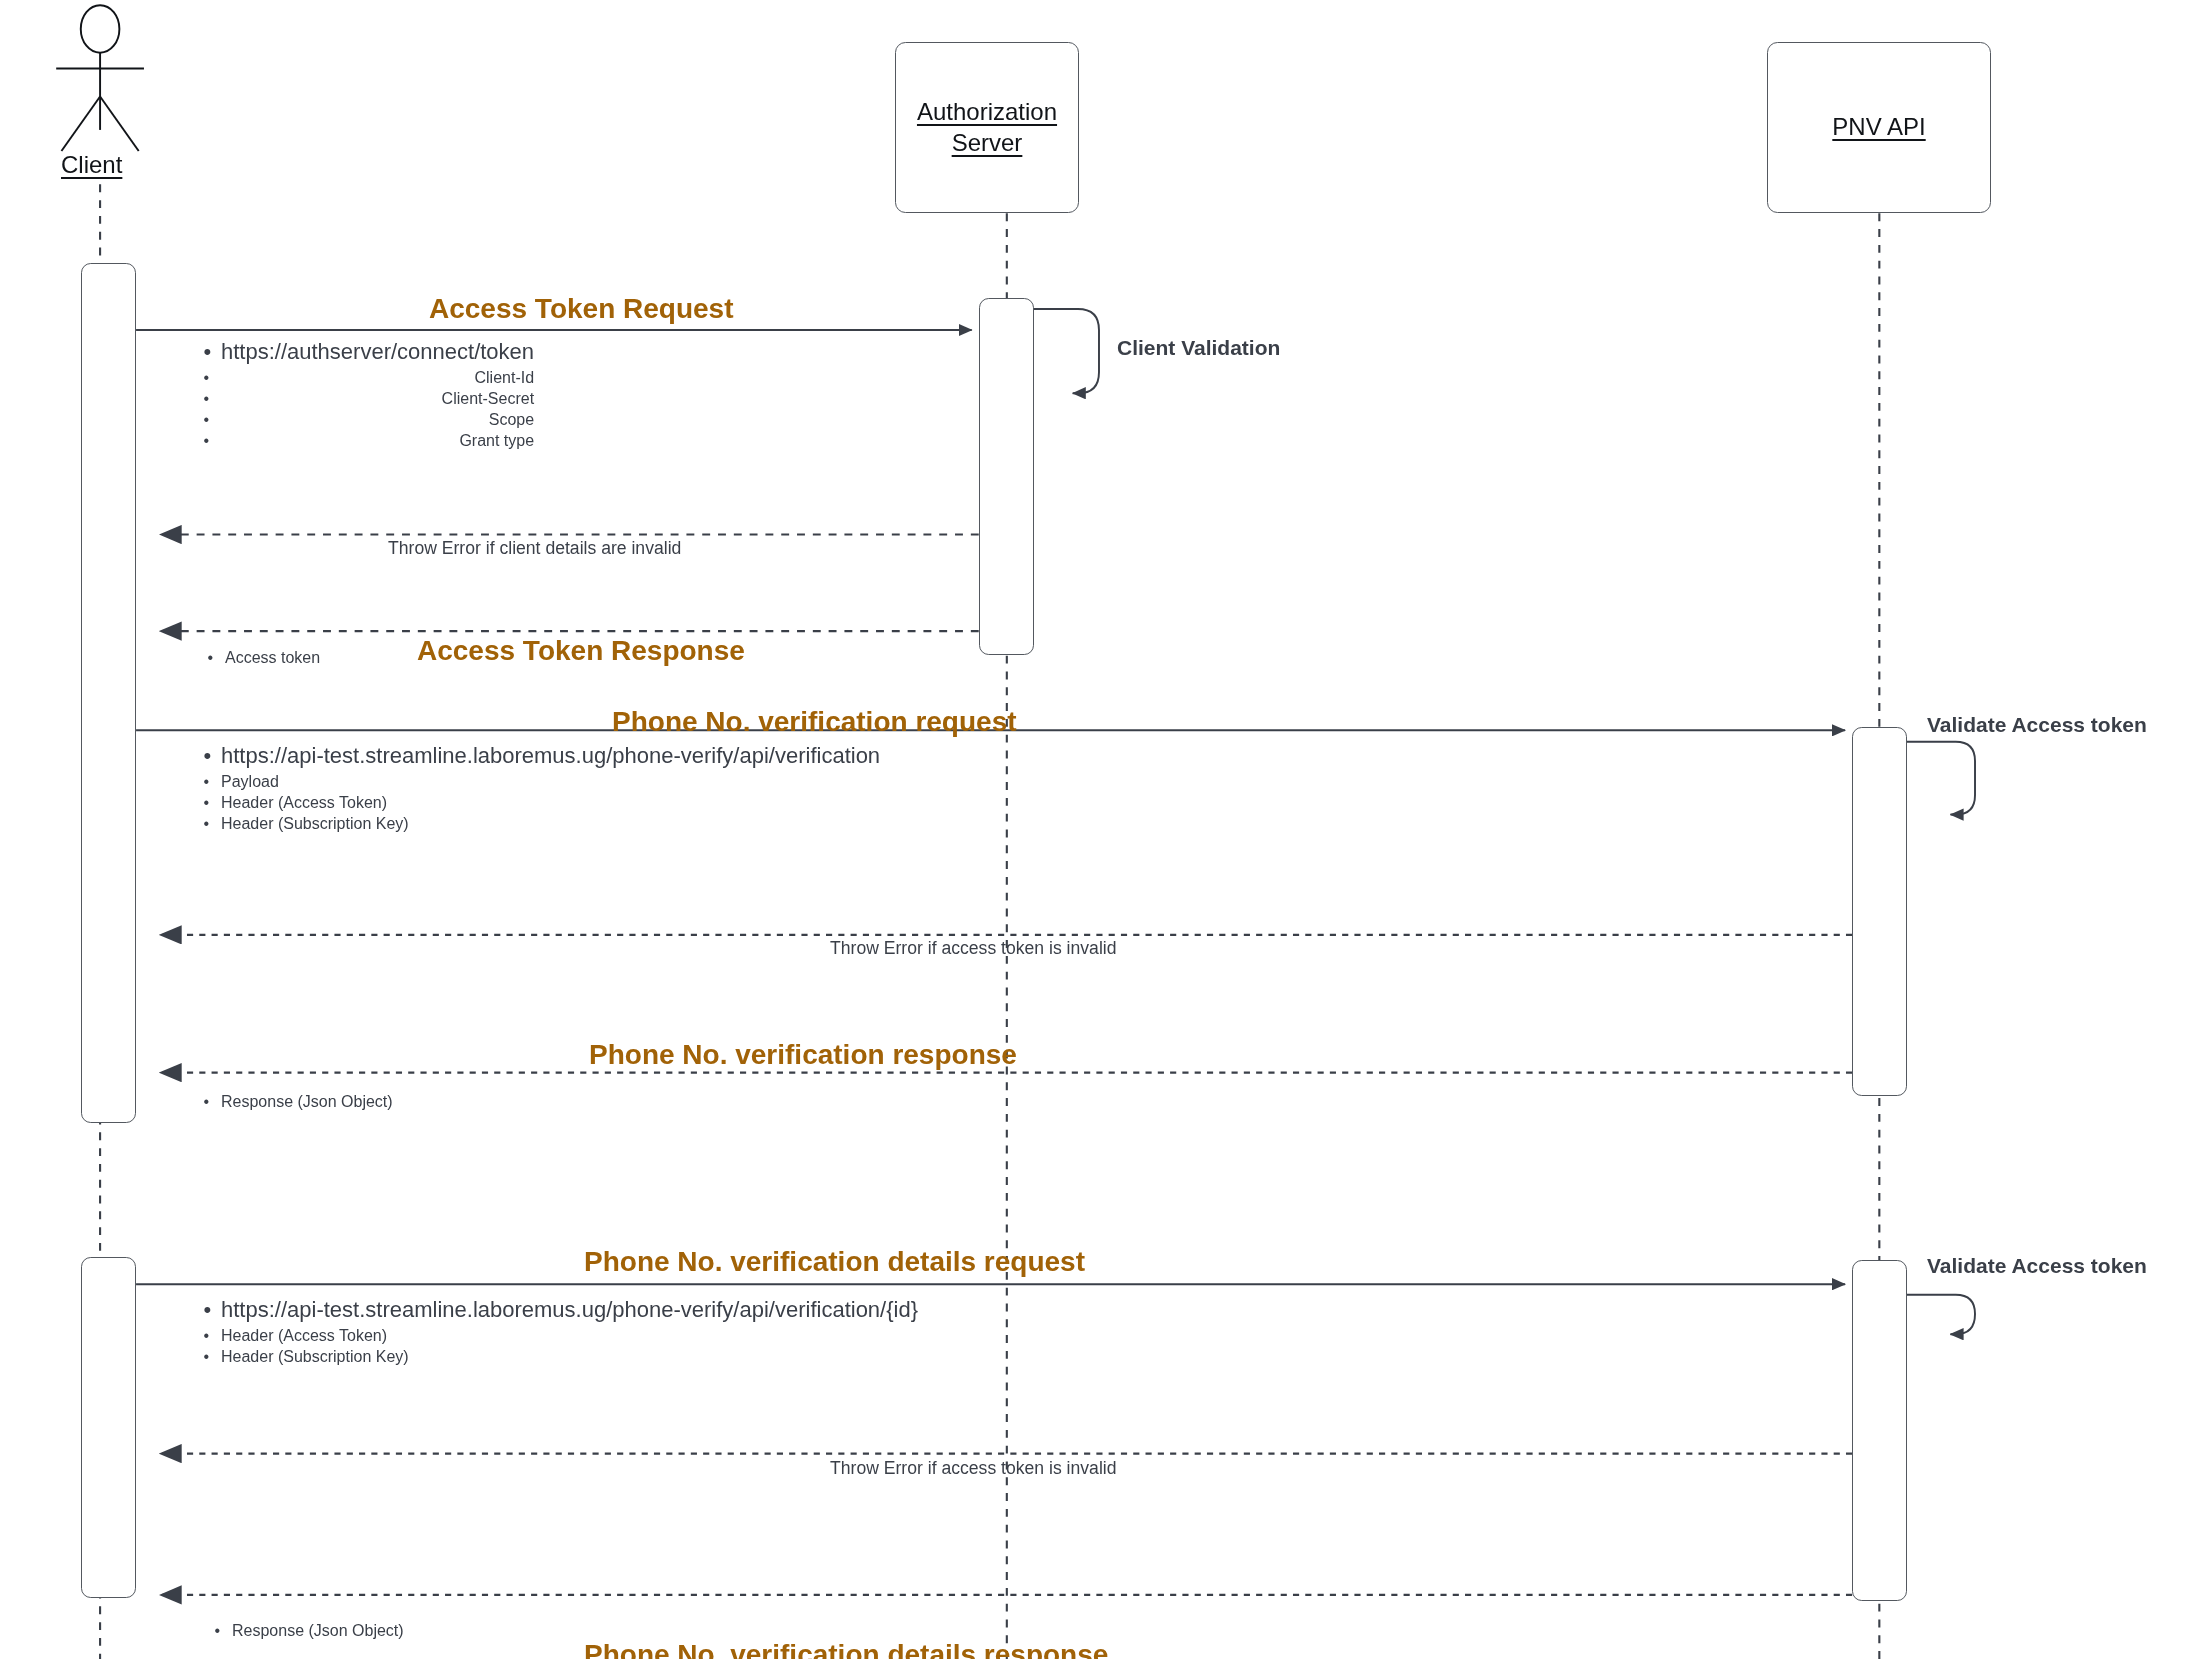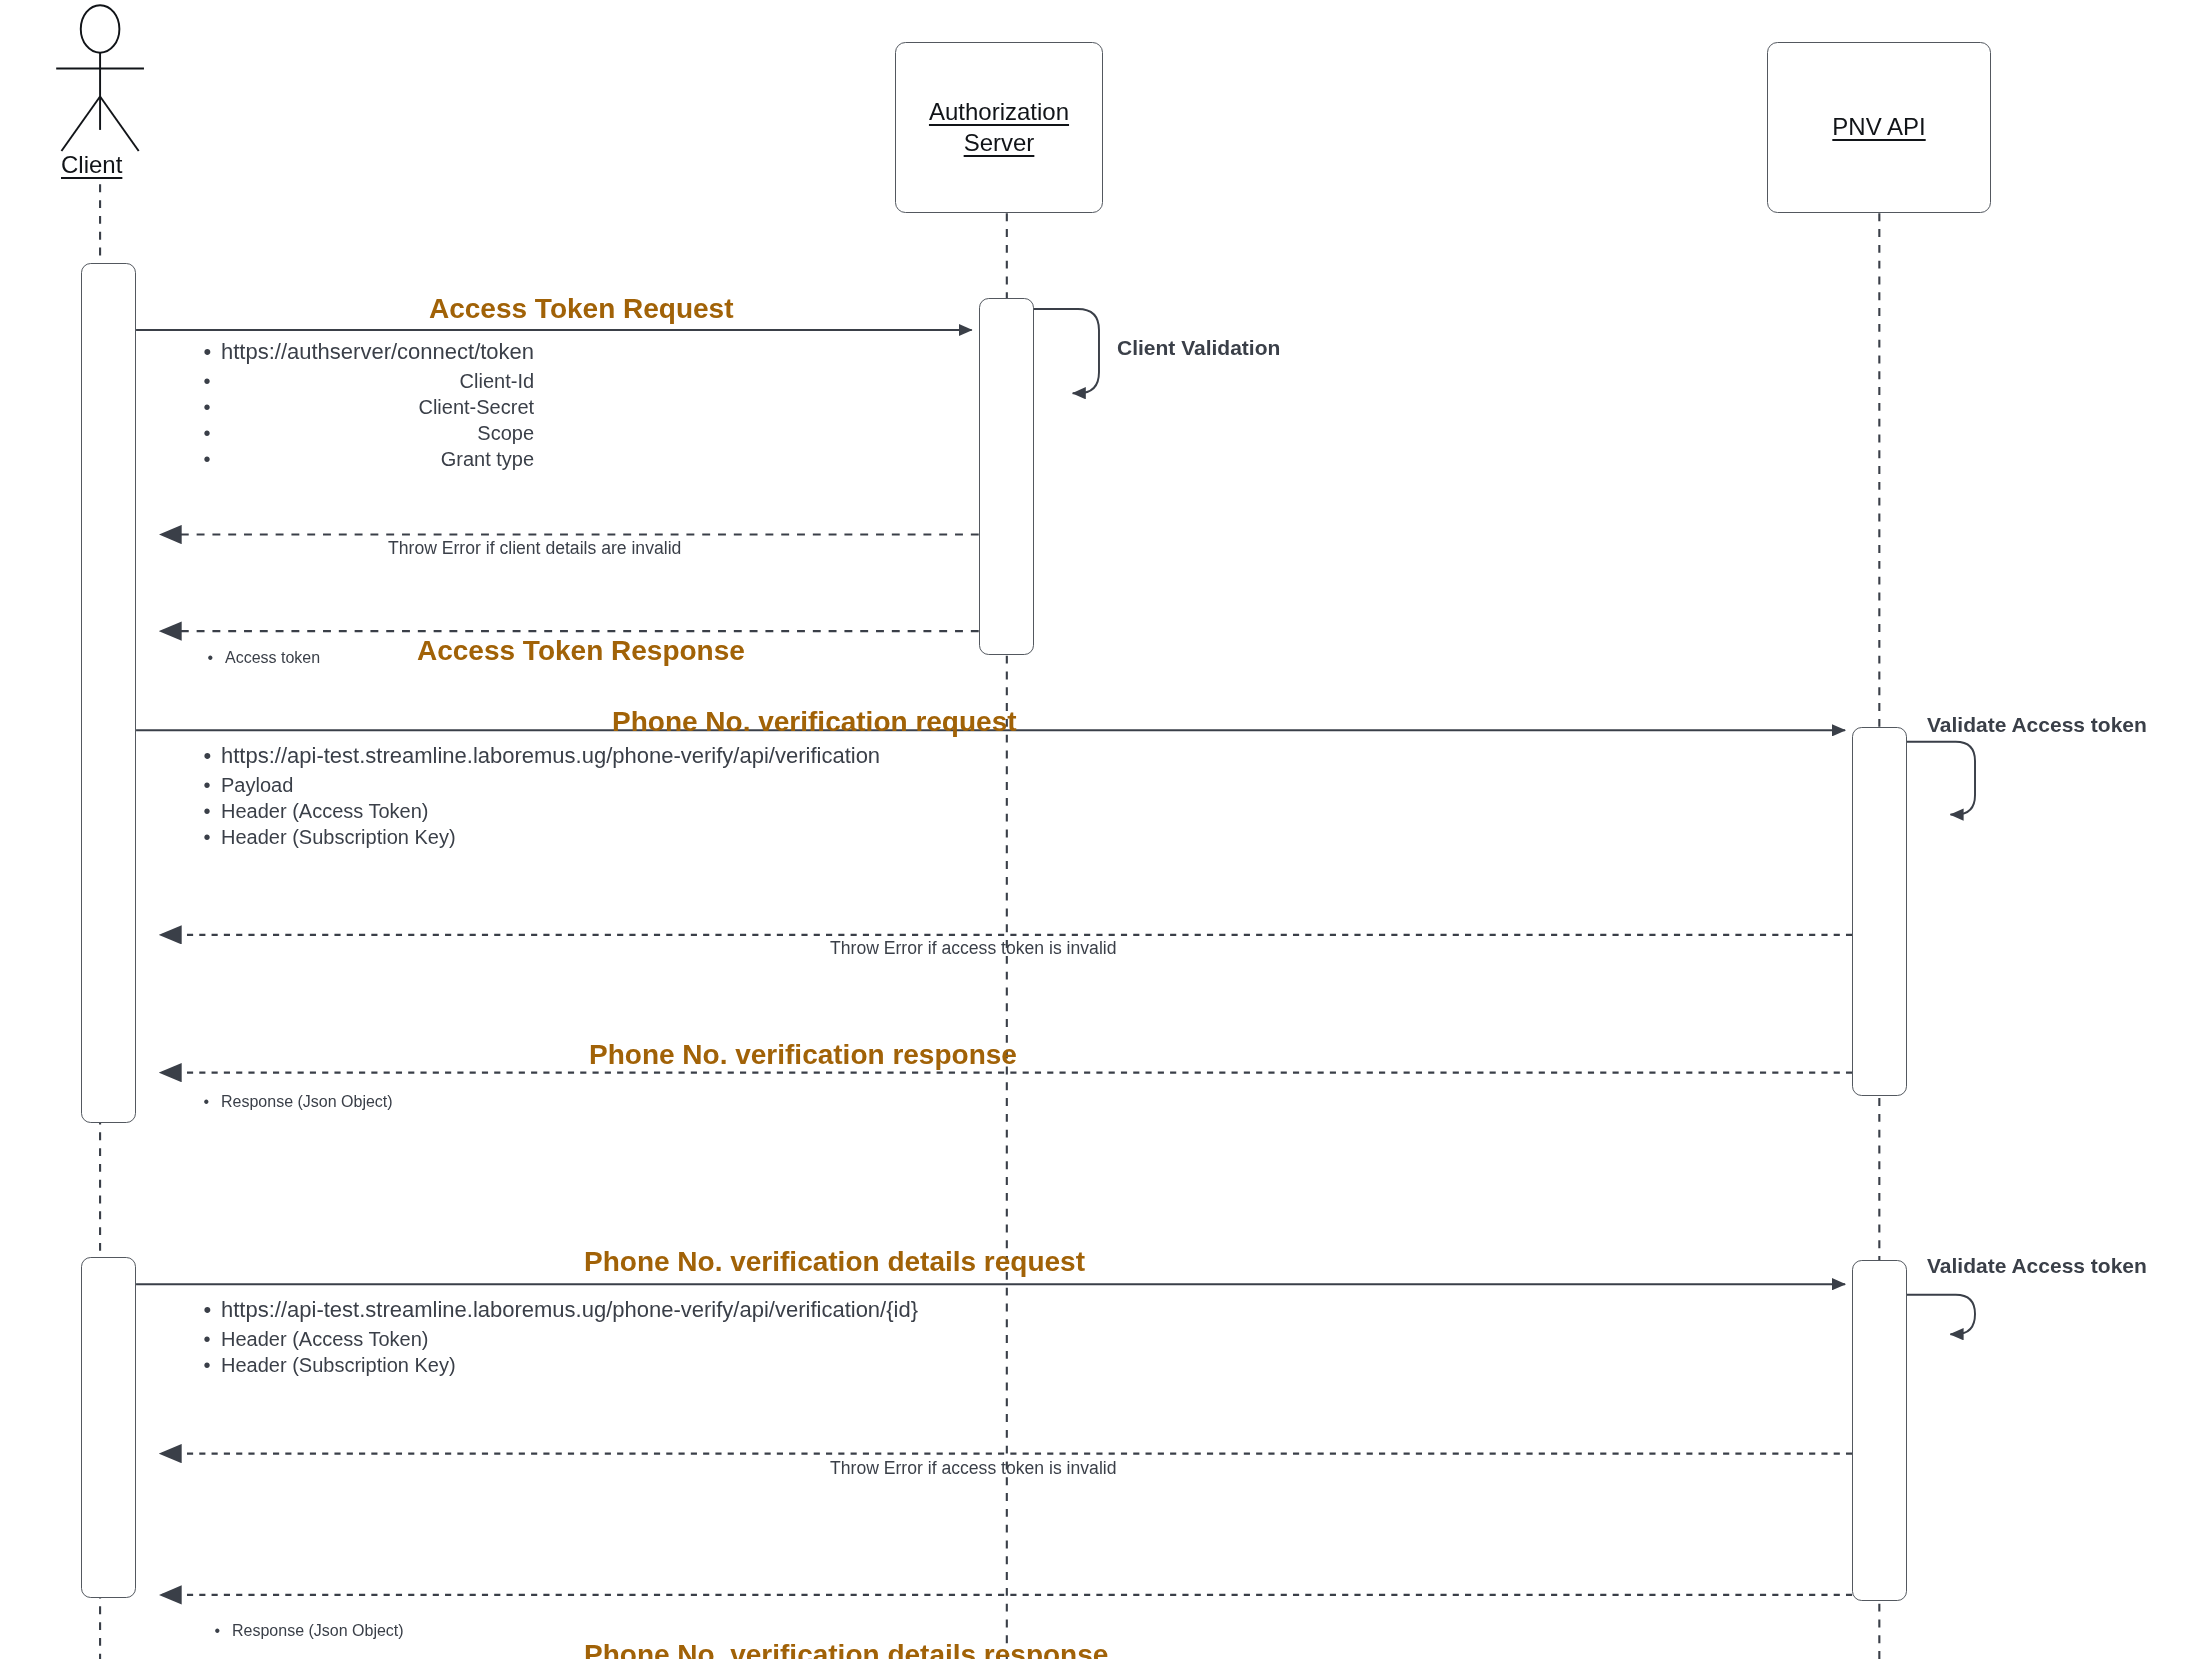--- a/index.html
+++ b/index.html
@@ -88,21 +88,21 @@
     position: absolute;
     left: 3.5px;
     top: 0;
   }
   .bullets li.lead {
     font-size: 22px;
     line-height: 1.30;
     margin-bottom: 1.8px;
   }
   .bullets li.sub {
-    font-size: 20px;
+    font-size: 16px;
     line-height: 1.30;
   }
   .bullets.single li.sub {
     font-size: 16px;
   }
   .self-label {
     position: absolute;
     font-size: 21px;
     font-weight: bold;
     color: #3a3f48;
@@ -161,21 +161,21 @@
 
     <path d="M2172,1475 L2228,1475 Q2250,1475 2250,1497 L2250,1497 Q2250,1520 2228,1520 L2222,1520" stroke="#3a3f48" stroke-width="2.2" fill="none" marker-end="url(#arrowSolid)"></path>
 
     <line x1="2110" y1="1656" x2="182" y2="1656" stroke="#3a3f48" stroke-width="2.4" stroke-dasharray="7 7" marker-end="url(#arrowLeft)"></line>
 
     <line x1="2110" y1="1817" x2="182" y2="1817" stroke="#3a3f48" stroke-width="2.4" stroke-dasharray="7 7" marker-end="url(#arrowLeft)"></line>
   </svg>
 
   <div class="actor-label" style="left:61px; top:151px;">Client</div>
 
-  <div class="node-box" style="left:895px; top:42px; width:208px; height:171px;">
+  <div class="node-box" style="left:895px; top:42px; width:184px; height:171px;">
     <div class="node-label">
       <span>Authorization</span><br><span>Server</span>
     </div>
   </div>
 
   <div class="node-box" style="left:1767px; top:42px; width:224px; height:171px;">
     <div class="node-label">PNV API</div>
   </div>
 
   <div class="activation" style="left:81px; top:263px; width:55px; height:860px;"></div>

